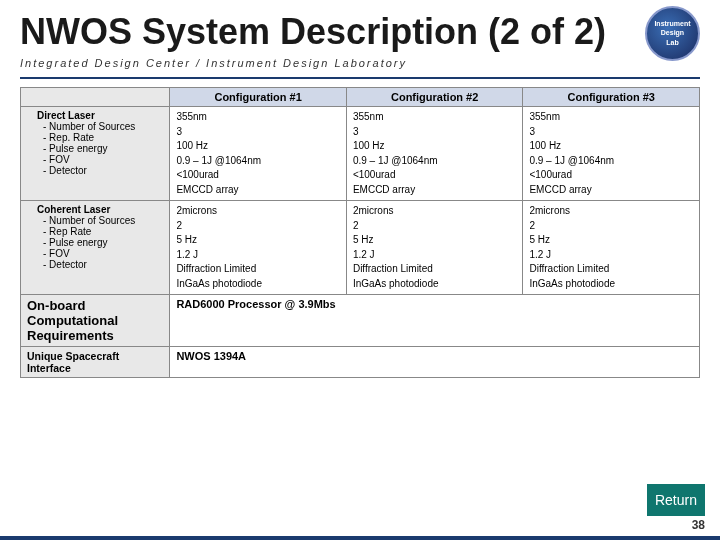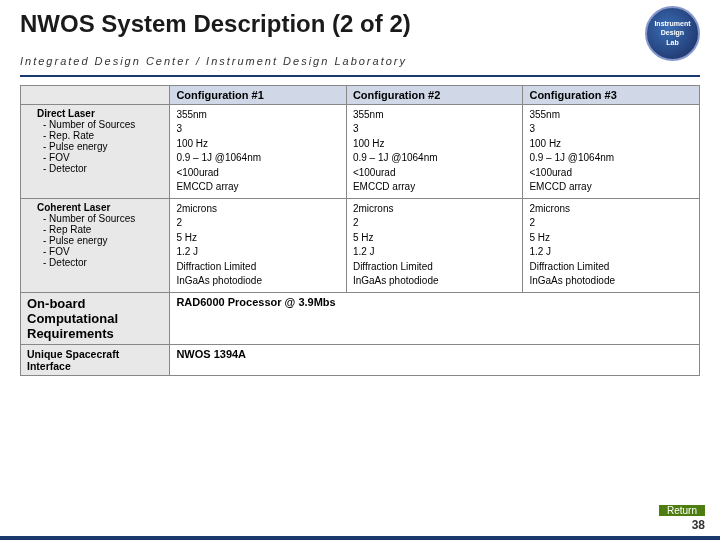--- a/index.html
+++ b/index.html
@@ -13,24 +13,24 @@
     }
 
     .page {
       width: 720px;
       height: 540px;
       padding: 10px 20px 10px 20px;
       position: relative;
     }
 
     .title {
-      font-size: 24px;
+      font-size: 36px;
       font-weight: bold;
       color: #1a1a1a;
-      margin-bottom: 16px;
+      margin-bottom: 4px;
       line-height: 1.2;
     }
 
     .subtitle {
       font-size: 11px;
       letter-spacing: 2px;
       color: #333;
       margin-bottom: 8px;
       font-style: italic;
     }
@@ -76,21 +76,21 @@
     th, td {
       border: 1px solid #888;
       padding: 3px 6px;
       vertical-align: top;
     }
 
     th {
       background: #d0d8e8;
       font-weight: bold;
       font-size: 11px;
-      text-align: left;
+      text-align: center;
     }
 
     .row-header {
       background: #e8e8e8;
       font-weight: normal;
       font-size: 10px;
       width: 22%;
       padding-left: 16px;
     }
 
@@ -123,24 +123,24 @@
       position: absolute;
       bottom: 8px;
       right: 15px;
       display: flex;
       flex-direction: column;
       align-items: flex-end;
       gap: 2px;
     }
 
     .return-btn {
-      background: #4d7c0f;
+      background: #0f766e;
       color: white;
-      font-size: 10px;
-      padding: 0 8px;
+      font-size: 14px;
+      padding: 8px 8px;
       border: none;
       cursor: pointer;
     }
 
     .page-num {
       font-size: 12px;
       font-weight: bold;
       color: #333;
     }
 

